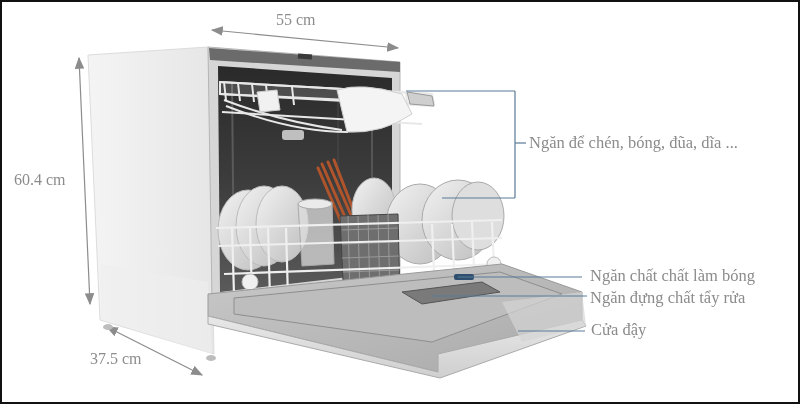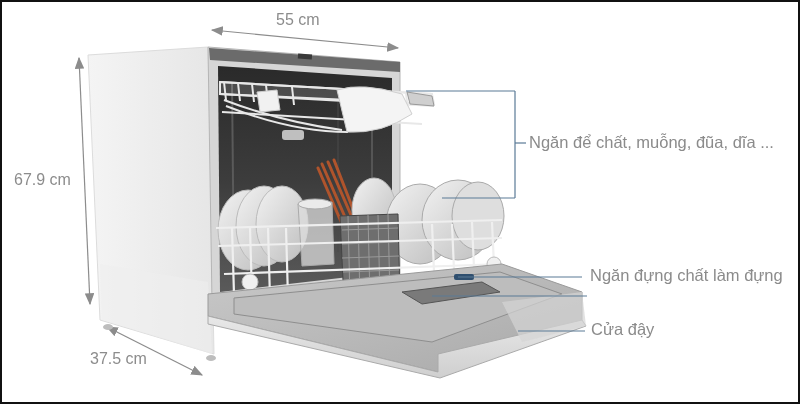--- a/index.html
+++ b/index.html
@@ -8,21 +8,21 @@
     position: relative;
     width: 800px; height: 404px;
     box-sizing: border-box;
     border: 2px solid #111111;
     background: #ffffff;
     overflow: hidden;
   }
   .art { position: absolute; left: 0; top: 0; }
   .label {
     position: absolute;
-    font-family: Liberation Sans, sans-serif;
+    font-family: Liberation Serif, serif;
     color: #8a8a8a;
     white-space: nowrap;
     letter-spacing: 0;
   }
   .dim { font-size: 16px; color: #8c8c8c; }
   .callout { font-size: 16.5px; color: #8b8b8b; }
 </style>
 </head>
 <body>
 
@@ -175,19 +175,20 @@
     </g>
     <g stroke="#5a7a96" stroke-width="1.2">
       <line x1="430" y1="294" x2="585" y2="294"></line>
     </g>
     <g stroke="#5a7a96" stroke-width="1.2">
       <line x1="516" y1="329" x2="583" y2="329"></line>
     </g>
   </svg>
 
   <div class="label dim" style="left:274px; top:9px;">55 cm</div>
-  <div class="label dim" style="left:12px; top:169px;">67.9 cm</div>
+  <div class="label dim" style="left:12px; top:169px;">60.4 cm</div>
   <div class="label dim" style="left:88px; top:348px;">37.5 cm</div>
 
-  <div class="label callout" style="left:527px; top:131px;">Ngăn để chất, muỗng, đũa, dĩa ...</div>
-  <div class="label callout" style="left:588px; top:264px;">Ngăn đựng chất làm đựng</div>
+  <div class="label callout" style="left:527px; top:131px;">Ngăn để chén, bóng, đũa, dĩa ...</div>
+  <div class="label callout" style="left:588px; top:264px;">Ngăn chất chất làm bóng</div>
+  <div class="label callout" style="left:588px; top:286px;">Ngăn đựng chất tẩy rửa</div>
   <div class="label callout" style="left:589px; top:318px;text-align:center;">Cửa đậy</div>
 </div>
 
 </body></html>

